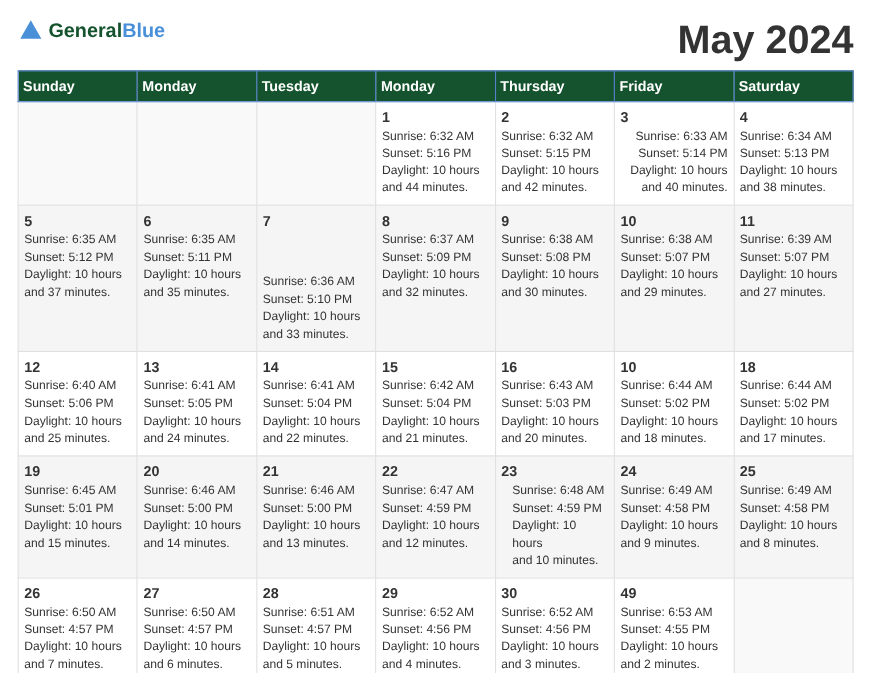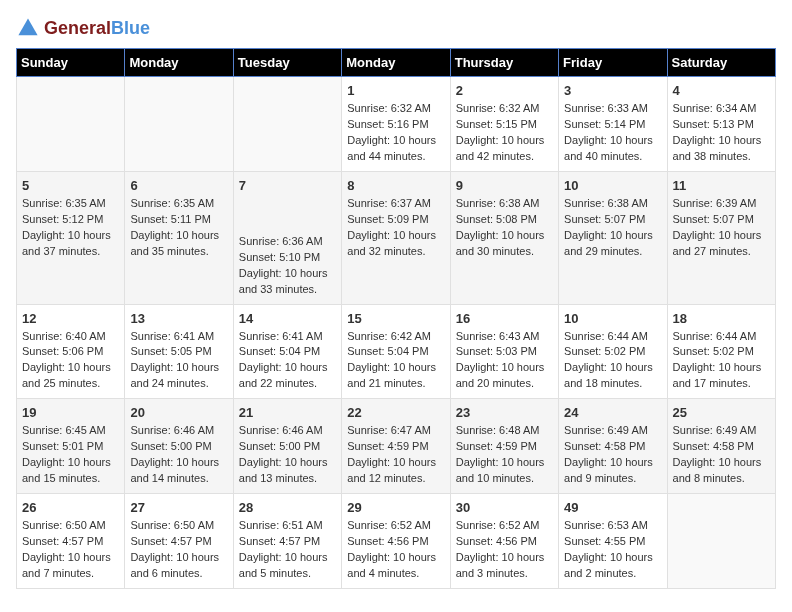--- a/index.html
+++ b/index.html
@@ -17,21 +17,21 @@
       margin-bottom: 8px;
     }
     .logo {
       display: flex;
       align-items: center;
       gap: 4px;
     }
     .logo-text-general {
       font-size: 18px;
       font-weight: bold;
-      color: #7f1d1d;
+      color: #14532d;
     }
     .logo-text-blue {
       font-size: 18px;
       font-weight: bold;
       color: #4a90d9;
     }
     .logo-icon {
       width: 24px;
       height: 24px;
     }
@@ -48,21 +48,21 @@
       font-size: 16px;
       color: #555;
       margin-top: 2px;
     }
     table {
       width: 100%;
       border-collapse: collapse;
       table-layout: fixed;
     }
     thead tr {
-      background-color: #000000;
+      background-color: #14532d;
       color: white;
     }
     thead th {
       padding: 6px 4px;
       font-size: 13px;
       font-weight: bold;
       text-align: left;
       border: 1px solid #5580cc;
     }
     tbody tr {
@@ -101,20 +101,21 @@
 <div class="header">
   <div class="logo">
     <svg class="logo-icon" viewBox="0 0 30 30" xmlns="http://www.w3.org/2000/svg">
       <polygon points="15,3 27,24 3,24" fill="#4a90d9"></polygon>
     </svg>
     <div>
       <span class="logo-text-general">General</span><span class="logo-text-blue">Blue</span>
     </div>
   </div>
   <div class="title-block">
+    <div class="month-title">May 2024</div>
   </div>
 </div>
 
 <table>
   <thead>
     <tr>
     <th>Sunday</th>
         <th>Monday</th>
         <th>Tuesday</th>
         <th>Monday</th>
@@ -137,21 +138,21 @@
         </td>
         <td>
           <span class="day-num">2</span>
           <div class="day-info" style="white-space: pre-line;">Sunrise: 6:32 AM
 Sunset: 5:15 PM
 Daylight: 10 hours
 and 42 minutes.</div>
         </td>
         <td>
           <span class="day-num">3</span>
-          <div class="day-info" style="white-space: pre-line;">Sunrise: 6:33 AM
+          <div class="day-info" style="white-space: pre-line; text-align: right;">Sunrise: 6:33 AM
 Sunset: 5:14 PM
 Daylight: 10 hours
 and 40 minutes.</div>
         </td>
         <td>
           <span class="day-num">4</span>
           <div class="day-info" style="white-space: pre-line;">Sunrise: 6:34 AM
 Sunset: 5:13 PM
 Daylight: 10 hours
 and 38 minutes.</div>
@@ -283,21 +284,21 @@
         </td>
         <td>
           <span class="day-num">22</span>
           <div class="day-info" style="white-space: pre-line;">Sunrise: 6:47 AM
 Sunset: 4:59 PM
 Daylight: 10 hours
 and 12 minutes.</div>
         </td>
         <td>
           <span class="day-num">23</span>
-          <div class="day-info" style="white-space: pre-line;">Sunrise: 6:48 AM
+          <div class="day-info" style="white-space: pre-line; margin-left: 10px;">Sunrise: 6:48 AM
 Sunset: 4:59 PM
 Daylight: 10 hours
 and 10 minutes.</div>
         </td>
         <td>
           <span class="day-num">24</span>
           <div class="day-info" style="white-space: pre-line;">Sunrise: 6:49 AM
 Sunset: 4:58 PM
 Daylight: 10 hours
 and 9 minutes.</div>

